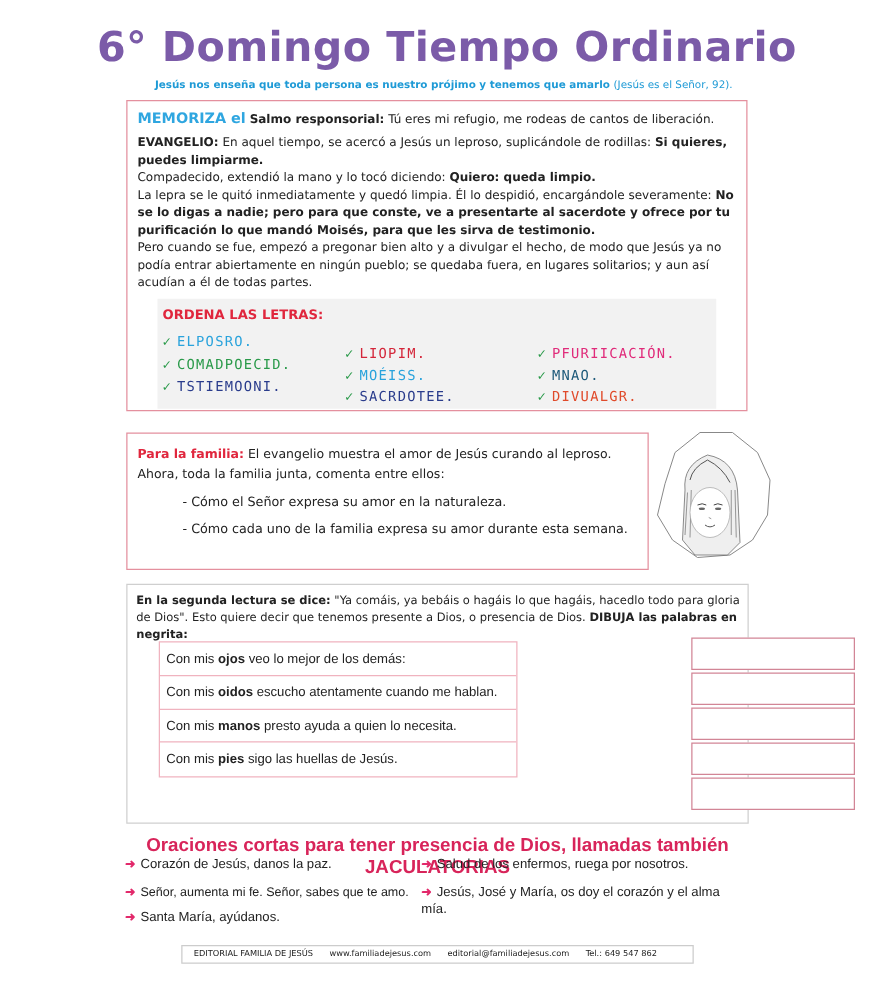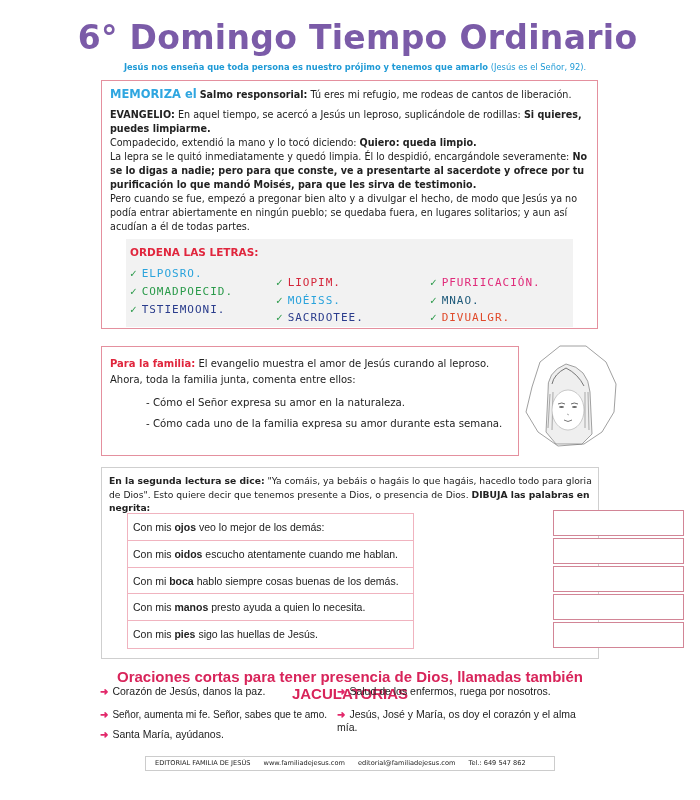--- a/index.html
+++ b/index.html
@@ -158,21 +158,20 @@
   <div class="second-intro hand">
     <b>En la segunda lectura se dice:</b>
     <span>"Ya comáis, ya bebáis o hagáis lo que hagáis, hacedlo todo para gloria de Dios".</span>
     <span>Esto quiere decir que tenemos presente a Dios, o presencia de Dios.</span>
     <b>DIBUJA las palabras en negrita:</b>
   </div>
 
   <div class="rows">
     <div class="row"><span>Con mis</span> <b>ojos</b> <span>veo lo mejor de los demás:</span></div>
     <div class="row"><span>Con mis</span> <b>oidos</b> <span>escucho atentamente cuando me hablan.</span></div>
-    <div class="row"><span>Con mi</span> <b>boca</b> <span>hablo siempre cosas buenas de los demás.</span></div>
     <div class="row"><span>Con mis</span> <b>manos</b> <span>presto ayuda a quien lo necesita.</span></div>
     <div class="row"><span>Con mis</span> <b>pies</b> <span>sigo las huellas de Jesús.</span></div>
   </div>
 
   <div class="draw-box" style="top:42px;"></div>
   <div class="draw-box" style="top:70px;"></div>
   <div class="draw-box" style="top:98px;"></div>
   <div class="draw-box" style="top:126px;"></div>
   <div class="draw-box" style="top:154px;"></div>
 </div>

